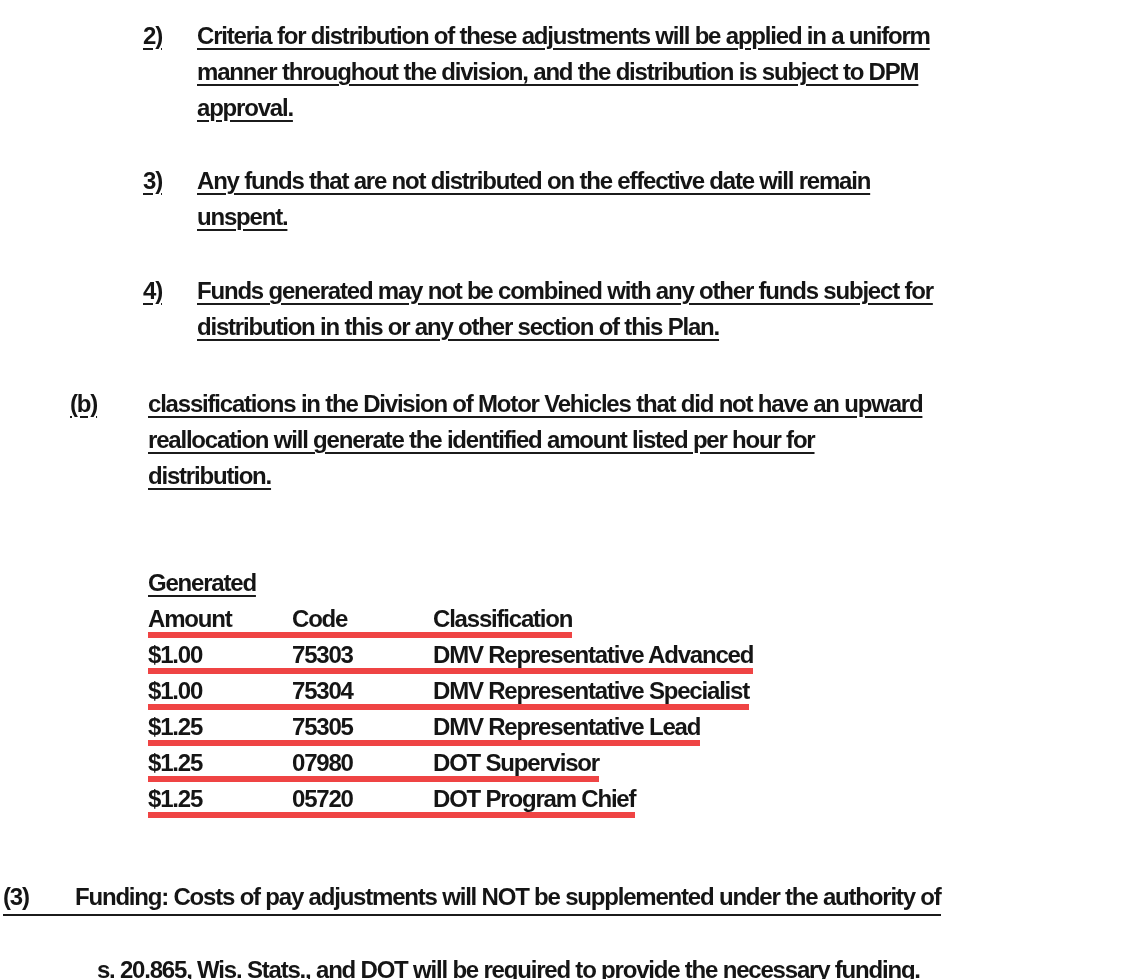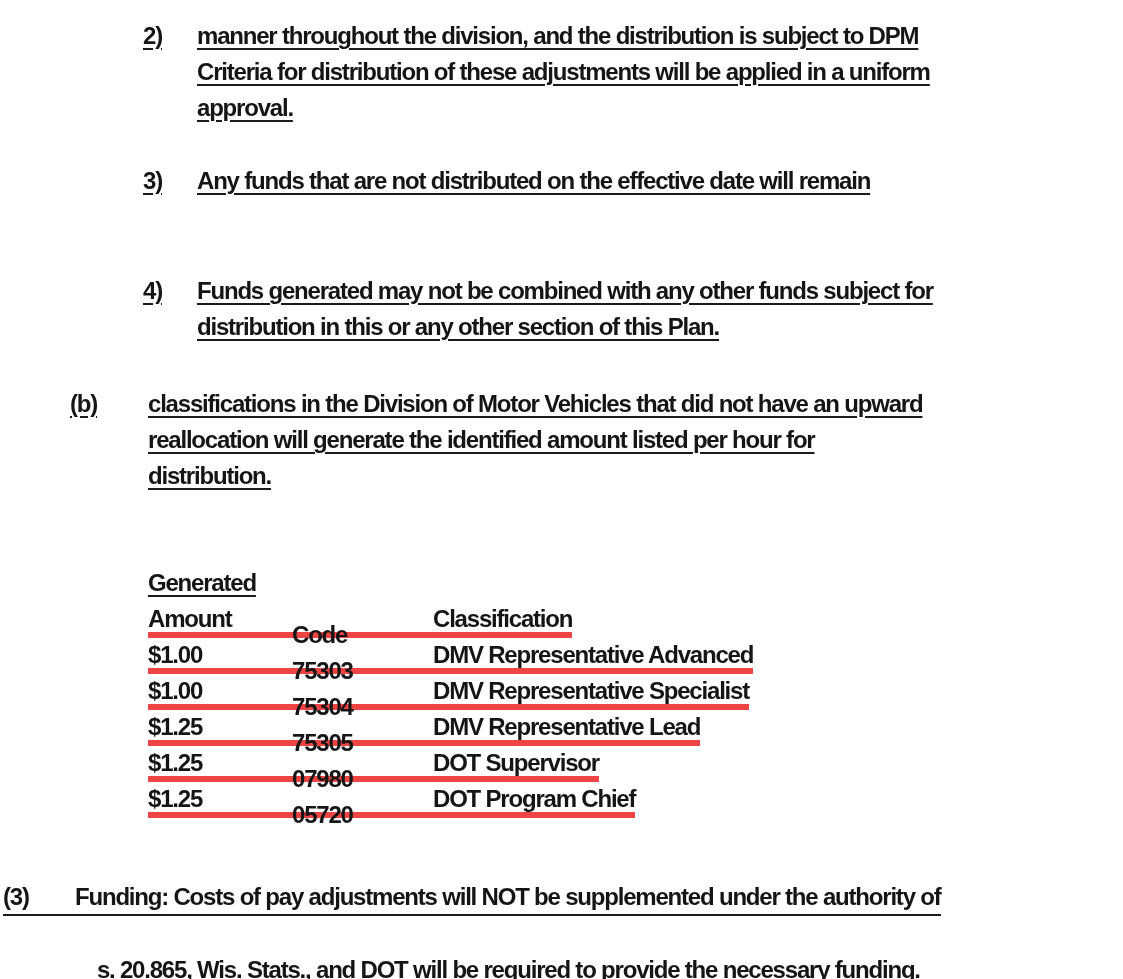--- a/index.html
+++ b/index.html
@@ -39,21 +39,21 @@
   #class-table { position: absolute; left: 148px; top: 566px; }
   .trow {
     display: flex;
     width: fit-content;
     align-items: flex-start;
     border-bottom: 6px solid #ef4444;
     height: 36px;
     line-height: 33px;
   }
   .tcell-amount { flex: none; width: 144px; white-space: pre; }
-  .tcell-code   { flex: none; width: 141px; white-space: pre; margin-top: 16px; }
+  .tcell-code   { flex: none; width: 141px; white-space: pre; }
   .tcell-class  { flex: none; white-space: pre; }
   .table-title-line { height: 36px; line-height: 33px; }
 
   
   #item-funding { position: absolute; left: 3px; top: 880px; }
   .fund-line1 {
     display: flex;
     width: fit-content;
     align-items: flex-start;
     border-bottom: 2px solid #1b1b1b;
@@ -63,30 +63,31 @@
   .fund-marker { flex: none; width: 72px; }
   .fund-text { flex: none; white-space: pre; }
   .fund-line2 { margin-left: 72px; white-space: pre; line-height: 36px; }
 </style>
 </head>
 <body>
 
 <div class="block" id="item-2">
   <span class="marker-col"><span class="u">2)</span></span>
   <div>
+    <span class="line u">Criteria for distribution of these adjustments will be applied in a uniform</span>
     <span class="line u">manner throughout the division, and the distribution is subject to DPM</span>
-    <span class="line u">Criteria for distribution of these adjustments will be applied in a uniform</span>
     <span class="line u">approval.</span>
   </div>
 </div>
 
 <div class="block" id="item-3">
   <span class="marker-col"><span class="u">3)</span></span>
   <div>
     <span class="line u">Any funds that are not distributed on the effective date will remain</span>
+    <span class="line u">unspent.</span>
   </div>
 </div>
 
 <div class="block" id="item-4">
   <span class="marker-col"><span class="u">4)</span></span>
   <div>
     <span class="line u">Funds generated may not be combined with any other funds subject for</span>
     <span class="line u">distribution in this or any other section of this Plan.</span>
   </div>
 </div>

